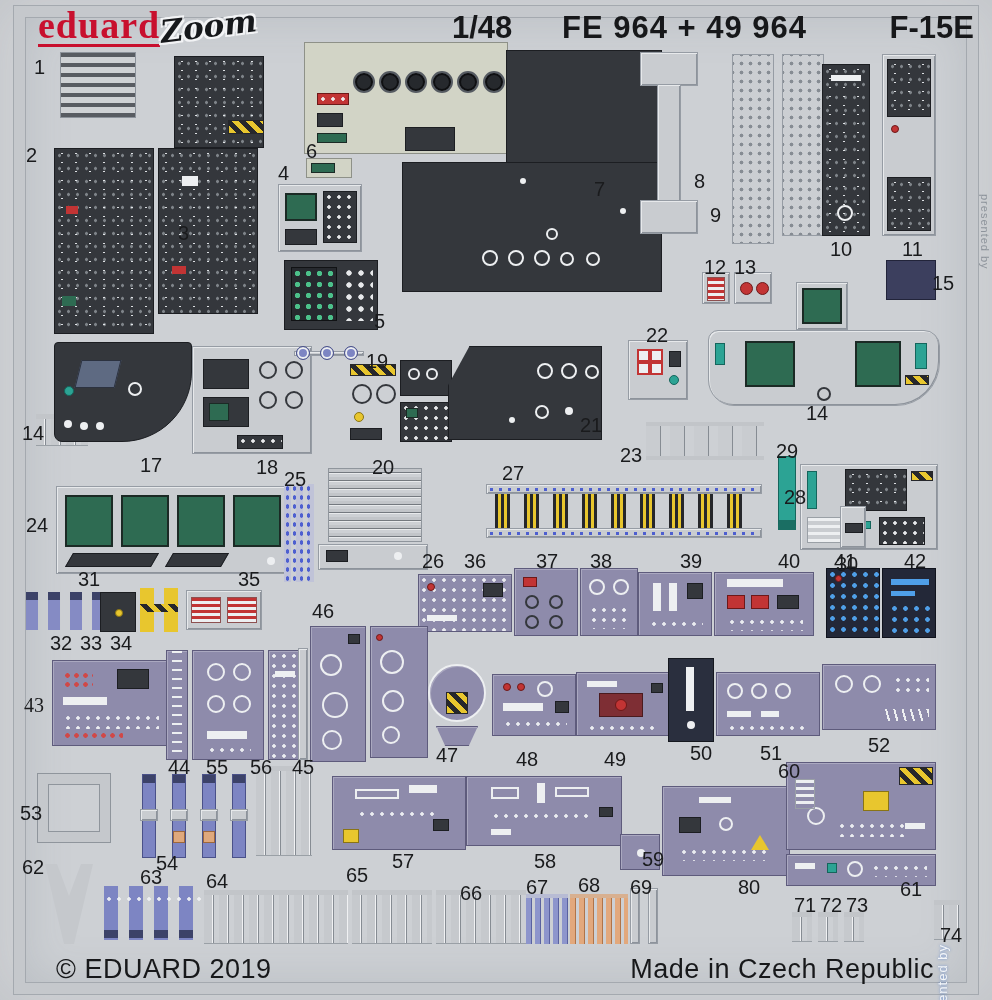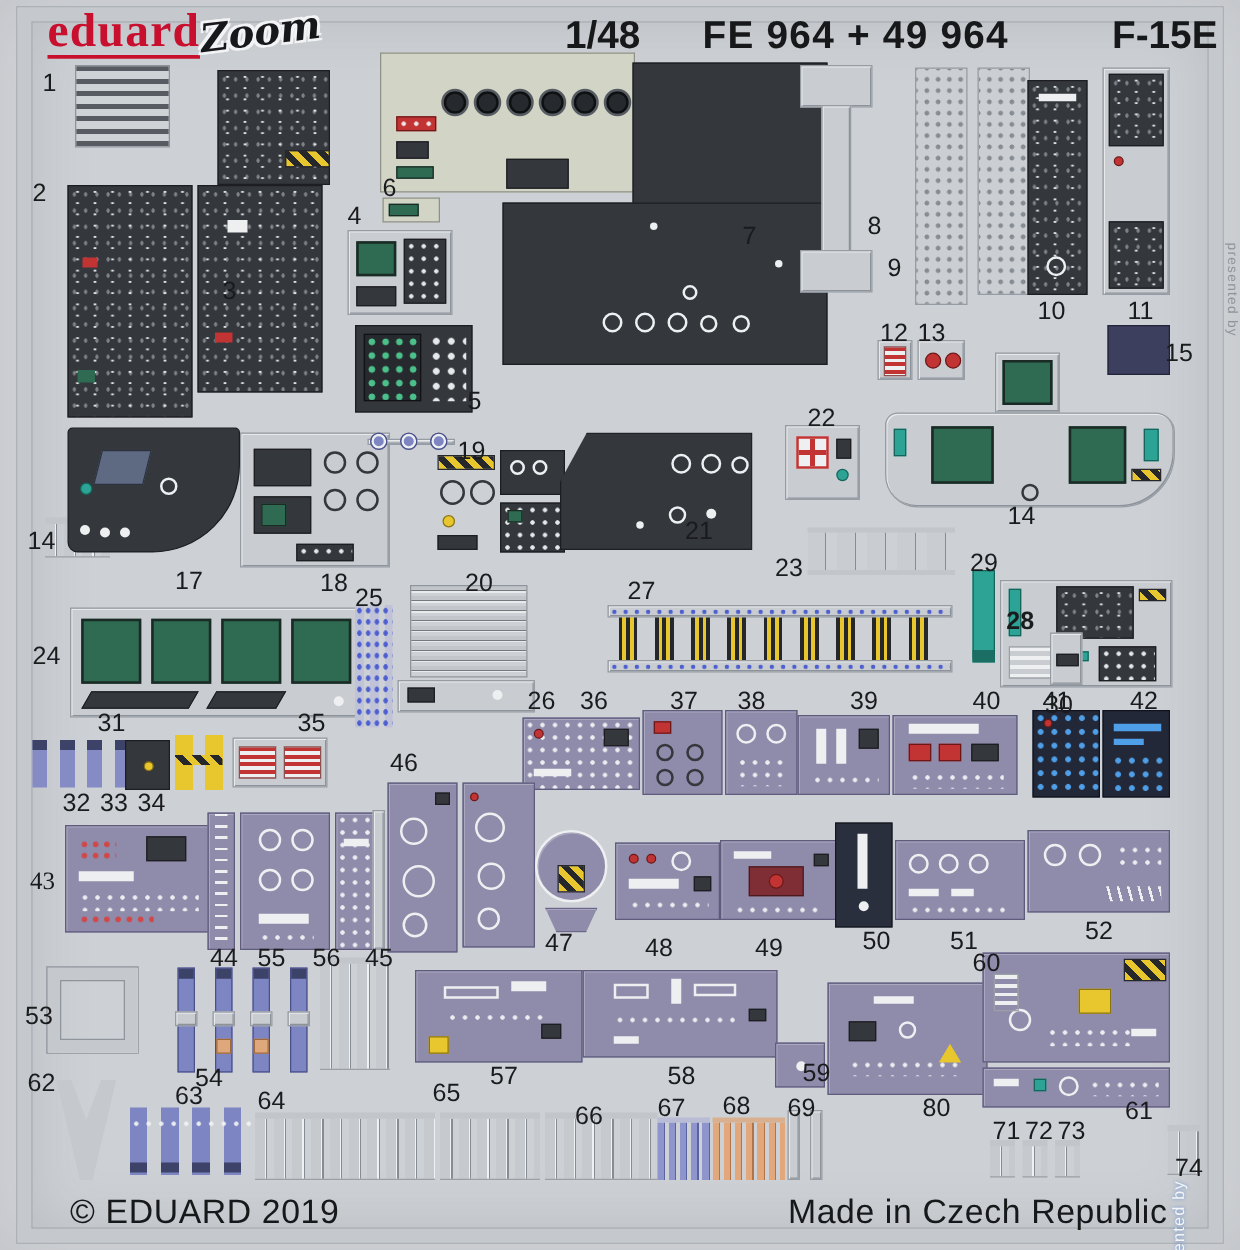--- a/index.html
+++ b/index.html
@@ -557,28 +557,28 @@
         <span class="plabel" style="left: 902px; top: 238px;">11</span>
         <span class="plabel" style="left: 704px; top: 256px;">12</span>
         <span class="plabel" style="left: 734px; top: 256px;">13</span>
         <span class="plabel" style="left: 806px; top: 402px;">14</span>
         <span class="plabel" style="left: 932px; top: 272px;">15</span>
         <span class="plabel" style="left: 22px; top: 422px;">14</span>
         <span class="plabel" style="left: 140px; top: 454px;">17</span>
         <span class="plabel" style="left: 256px; top: 456px;">18</span>
         <span class="plabel" style="left: 366px; top: 350px;">19</span>
         <span class="plabel" style="left: 372px; top: 456px;">20</span>
-        <span class="plabel" style="left: 548px; top: 414px;">21</span>
+        <span class="plabel" style="left: 580px; top: 414px;">21</span>
         <span class="plabel" style="left: 646px; top: 324px;">22</span>
         <span class="plabel" style="left: 620px; top: 444px;">23</span>
         <span class="plabel" style="left: 26px; top: 514px;">24</span>
         <span class="plabel" style="left: 284px; top: 468px;">25</span>
         <span class="plabel" style="left: 422px; top: 550px;">26</span>
         <span class="plabel" style="left: 502px; top: 462px;">27</span>
-        <span class="plabel" style="left: 805px; top: 486px; font-weight: bold;">28</span>
+        <span class="plabel" style="left: 784px; top: 486px;">28</span>
         <span class="plabel" style="left: 776px; top: 440px;">29</span>
         <span class="plabel" style="left: 836px; top: 524px; margin-top: 29px;">30</span>
         <span class="plabel" style="left: 78px; top: 568px;">31</span>
         <span class="plabel" style="left: 50px; top: 632px;">32</span>
         <span class="plabel" style="left: 80px; top: 632px;">33</span>
         <span class="plabel" style="left: 110px; top: 632px;">34</span>
         <span class="plabel" style="left: 238px; top: 568px;">35</span>
         <span class="plabel" style="left: 464px; top: 550px;">36</span>
         <span class="plabel" style="left: 536px; top: 550px;">37</span>
         <span class="plabel" style="left: 590px; top: 550px;">38</span>

